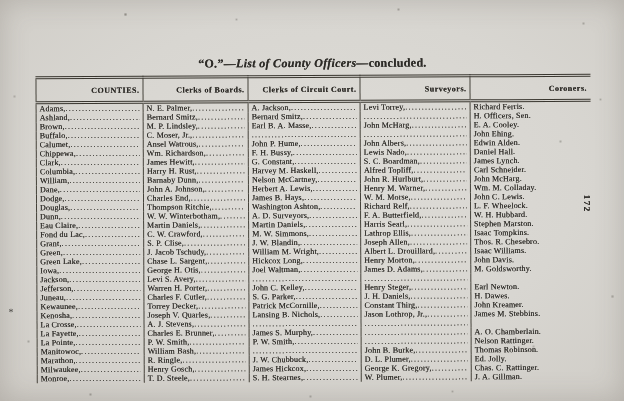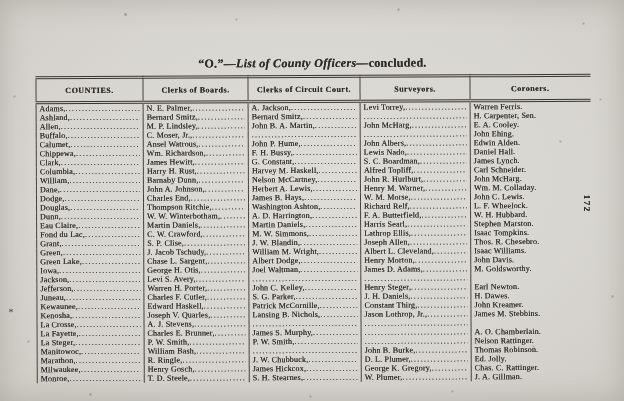--- a/index.html
+++ b/index.html
@@ -37,21 +37,21 @@
     position:absolute;top:75px;left:36px;width:554px;
     border-collapse:collapse;table-layout:fixed;
     border-top:3px double #39362f;border-left:1px solid #45423a;
     font-size:8px;letter-spacing:.2px;
     text-shadow:0 0 .35px rgba(43,41,38,.85);
   }
   th,td{border-right:1px solid #45423a;padding:0 3px;overflow:hidden;}
   th:last-child,td:last-child{border-right:none;}
   th{
     height:22px;font-weight:700;font-size:8px;letter-spacing:.5px;
-    border-bottom:3px double #39362f;text-align:center;vertical-align:middle;
+    border-bottom:3px double #39362f;text-align:right;vertical-align:middle;
   }
   td{height:9px;vertical-align:bottom;}
   .cell{display:flex;align-items:baseline;height:9px;line-height:9px;white-space:nowrap;}
   .txt{flex:0 0 auto;white-space:nowrap;}
   .dots{flex:1 1 auto;overflow:hidden;white-space:nowrap;color:#3a3832;}
   .dots::before{
     content:"..........................................................................";
     letter-spacing:1.3px;font-size:8px;
   }
   .pagenum{
@@ -110,21 +110,21 @@
               </div>
             </td>
     <td>
               <div class="cell">
                 <span class="txt">Levi Torrey,</span>
                 <span class="dots"></span>
               </div>
             </td>
     <td>
               <div class="cell">
-                <span class="txt">Warren Ferris.</span>
+                <span class="txt">Richard Ferris.</span>
               </div>
             </td>
   </tr>
           <tr>
     <td>
               <div class="cell">
                 <span class="txt">Ashland,</span>
                 <span class="dots"></span>
               </div>
             </td>
@@ -141,40 +141,40 @@
               </div>
             </td>
     <td>
               <div class="cell">
                 <span class="txt"></span>
                 <span class="dots"></span>
               </div>
             </td>
     <td>
               <div class="cell">
-                <span class="txt">H. Carpenter, Sen.</span>
-              </div>
-            </td>
-  </tr>
-          <tr>
-    <td>
-              <div class="cell">
-                <span class="txt">Allen,</span>
+                <span class="txt">H. Officers, Sen.</span>
+              </div>
+            </td>
+  </tr>
+          <tr>
+    <td>
+              <div class="cell">
+                <span class="txt">Brown,</span>
                 <span class="dots"></span>
               </div>
             </td>
     <td>
               <div class="cell">
                 <span class="txt">M. P. Lindsley,</span>
                 <span class="dots"></span>
               </div>
             </td>
     <td>
               <div class="cell">
-                <span class="txt">John B. A. Martin,</span>
+                <span class="txt">Earl B. A. Masse,</span>
                 <span class="dots"></span>
               </div>
             </td>
     <td>
               <div class="cell">
                 <span class="txt">John McHarg,</span>
                 <span class="dots"></span>
               </div>
             </td>
     <td>
@@ -470,21 +470,21 @@
               </div>
             </td>
     <td>
               <div class="cell">
                 <span class="txt">W. W. Winterbotham,</span>
                 <span class="dots"></span>
               </div>
             </td>
     <td>
               <div class="cell">
-                <span class="txt">A. D. Harrington,</span>
+                <span class="txt">A. D. Surveyors,</span>
                 <span class="dots"></span>
               </div>
             </td>
     <td>
               <div class="cell">
                 <span class="txt">F. A. Butterfield,</span>
                 <span class="dots"></span>
               </div>
             </td>
     <td>
@@ -600,21 +600,21 @@
               </div>
             </td>
     <td>
               <div class="cell">
                 <span class="txt">William M. Wright,</span>
                 <span class="dots"></span>
               </div>
             </td>
     <td>
               <div class="cell">
-                <span class="txt">Albert L. Cleveland,</span>
+                <span class="txt">Albert L. Drouillard,</span>
                 <span class="dots"></span>
               </div>
             </td>
     <td>
               <div class="cell">
                 <span class="txt">Isaac Williams.</span>
               </div>
             </td>
   </tr>
           <tr>
@@ -625,21 +625,21 @@
               </div>
             </td>
     <td>
               <div class="cell">
                 <span class="txt">Chase L. Sargent,</span>
                 <span class="dots"></span>
               </div>
             </td>
     <td>
               <div class="cell">
-                <span class="txt">Albert Dodge,</span>
+                <span class="txt">Hickcox Long,</span>
                 <span class="dots"></span>
               </div>
             </td>
     <td>
               <div class="cell">
                 <span class="txt">Henry Morton,</span>
                 <span class="dots"></span>
               </div>
             </td>
     <td>
@@ -774,21 +774,21 @@
   </tr>
           <tr>
     <td>
               <div class="cell">
                 <span class="txt">Kewaunee,</span>
                 <span class="dots"></span>
               </div>
             </td>
     <td>
               <div class="cell">
-                <span class="txt">Edward Haskell,</span>
+                <span class="txt">Torrey Decker,</span>
                 <span class="dots"></span>
               </div>
             </td>
     <td>
               <div class="cell">
                 <span class="txt">Patrick McCornille,</span>
                 <span class="dots"></span>
               </div>
             </td>
     <td>
@@ -892,21 +892,21 @@
             </td>
     <td>
               <div class="cell">
                 <span class="txt">A. O. Chamberlain.</span>
               </div>
             </td>
   </tr>
           <tr>
     <td>
               <div class="cell">
-                <span class="txt">La Steger,</span>
+                <span class="txt">La Pointe,</span>
                 <span class="dots"></span>
               </div>
             </td>
     <td>
               <div class="cell">
                 <span class="txt">P. W. Smith,</span>
                 <span class="dots"></span>
               </div>
             </td>
     <td>

